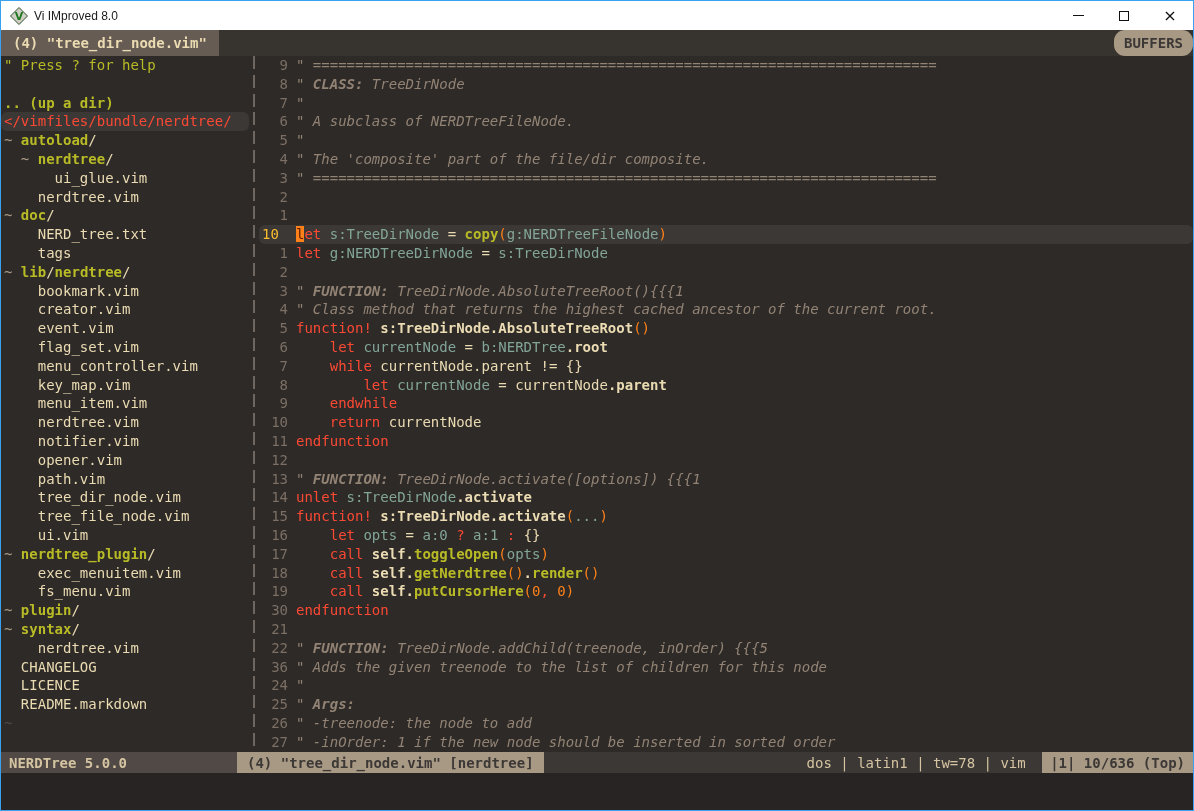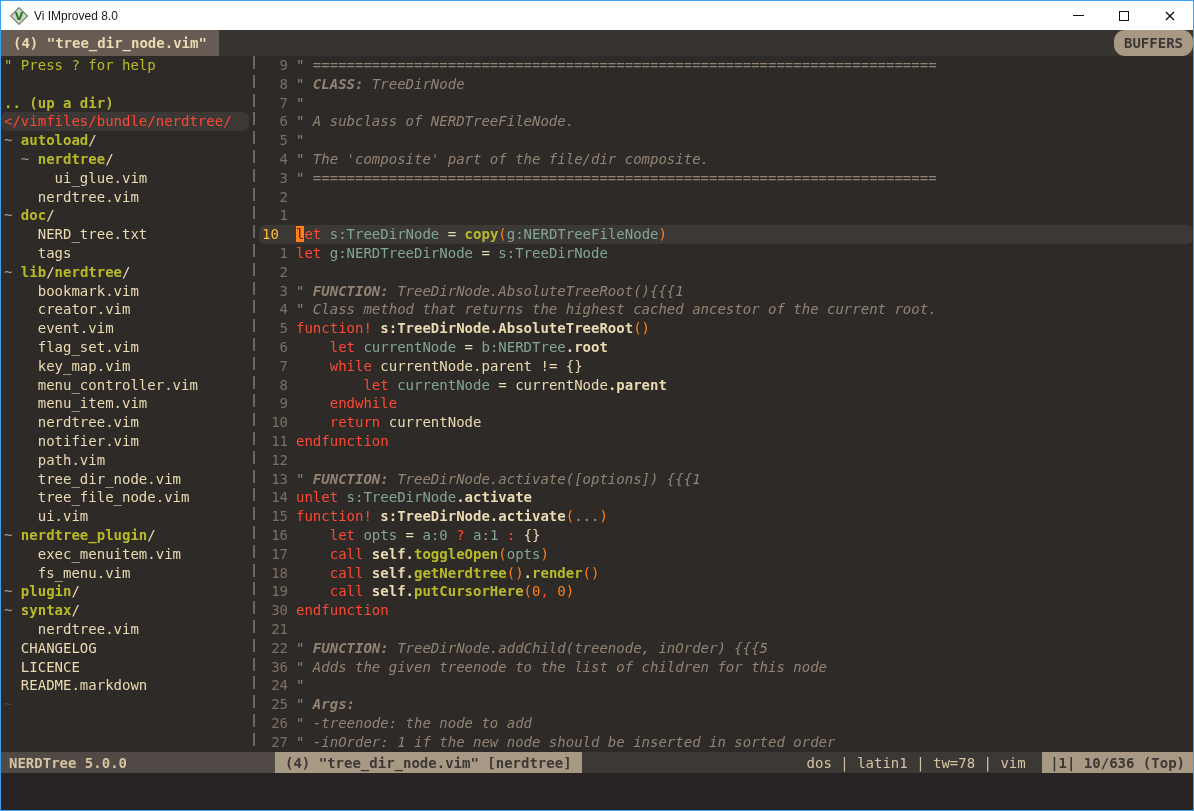--- a/index.html
+++ b/index.html
@@ -48,21 +48,21 @@
   .s-o  { color:#fe8019; }
   .s-cur{ background:#fe8019; color:#5a1d00; }
   
   .s-h  { color:#b8bb26; }
   .s-y  { color:#b8bb26; font-weight:bold; }
   .s-t  { color:#a89984; }
   .s-rr { color:#fb4934; }
   .s-e  { color:#504945; }
   
   .statusline { height:21px; flex:0 0 auto; display:flex; font-size:14px; align-items:stretch; }
-  .sl-left { width:274px; background:#504945; color:#d5c4a1; font-weight:bold; padding-left:8px; display:flex; align-items:center; white-space:pre; }
+  .sl-left { width:236px; background:#504945; color:#d5c4a1; font-weight:bold; padding-left:8px; display:flex; align-items:center; white-space:pre; }
   .sl-file { background:#a89984; color:#3c3836; font-weight:bold; padding:0 10px; display:flex; align-items:center; white-space:pre; }
   .sl-fill { flex:1; background:#3c3836; }
   .sl-meta { background:#3c3836; color:#d5c4a1; padding:0 8px; display:flex; align-items:center; white-space:pre; }
   .sl-pos  { background:#a89984; color:#3c3836; font-weight:bold; padding:0 8px; display:flex; align-items:center; white-space:pre; }
   
   .cmdline { height:37px; flex:0 0 auto; background:#282423; }
 </style>
 </head>
 <body>
 
@@ -104,25 +104,26 @@
         <div class="row trow"><span class="s-f">      ui_glue.vim</span></div>
         <div class="row trow"><span class="s-f">    nerdtree.vim</span></div>
         <div class="row trow"><span class="s-t">~ </span><span class="s-y">doc</span><span class="s-f">/</span></div>
         <div class="row trow"><span class="s-f">    NERD_tree.txt</span></div>
         <div class="row trow"><span class="s-f">    tags</span></div>
         <div class="row trow"><span class="s-t">~ </span><span class="s-y">lib</span><span class="s-f">/</span><span class="s-y">nerdtree</span><span class="s-f">/</span></div>
         <div class="row trow"><span class="s-f">    bookmark.vim</span></div>
         <div class="row trow"><span class="s-f">    creator.vim</span></div>
         <div class="row trow"><span class="s-f">    event.vim</span></div>
         <div class="row trow"><span class="s-f">    flag_set.vim</span></div>
+        <div class="row trow"><span class="s-f">    menu_controller.vim</span></div>
         <div class="row trow"><span class="s-f">    key_map.vim</span></div>
-        <div class="row trow"><span class="s-f">    menu_controller.vim</span></div>
         <div class="row trow"><span class="s-f">    menu_item.vim</span></div>
         <div class="row trow"><span class="s-f">    nerdtree.vim</span></div>
         <div class="row trow"><span class="s-f">    notifier.vim</span></div>
+        <div class="row trow"><span class="s-f">    opener.vim</span></div>
         <div class="row trow"><span class="s-f">    path.vim</span></div>
         <div class="row trow"><span class="s-f">    tree_dir_node.vim</span></div>
         <div class="row trow"><span class="s-f">    tree_file_node.vim</span></div>
         <div class="row trow"><span class="s-f">    ui.vim</span></div>
         <div class="row trow"><span class="s-t">~ </span><span class="s-y">nerdtree_plugin</span><span class="s-f">/</span></div>
         <div class="row trow"><span class="s-f">    exec_menuitem.vim</span></div>
         <div class="row trow"><span class="s-f">    fs_menu.vim</span></div>
         <div class="row trow"><span class="s-t">~ </span><span class="s-y">plugin</span><span class="s-f">/</span></div>
         <div class="row trow"><span class="s-t">~ </span><span class="s-y">syntax</span><span class="s-f">/</span></div>
         <div class="row trow"><span class="s-f">    nerdtree.vim</span></div>

